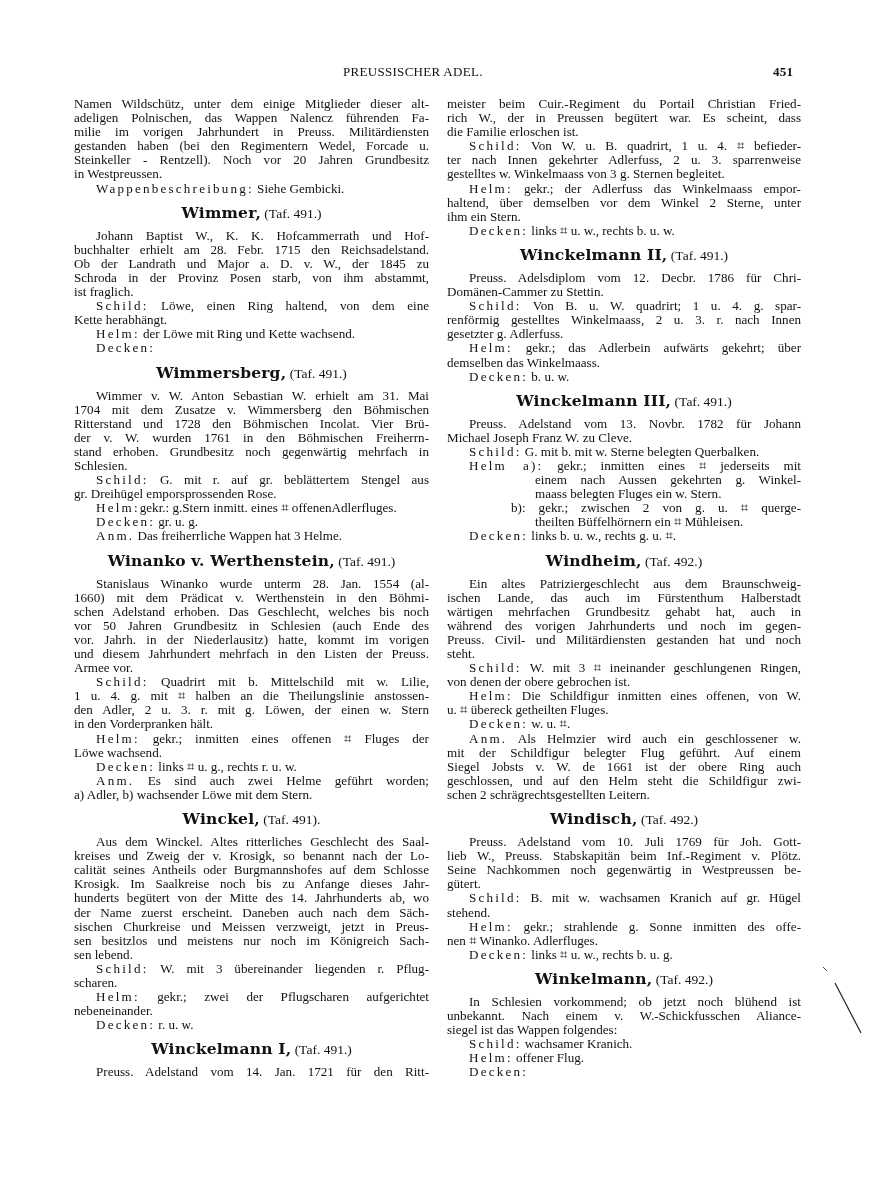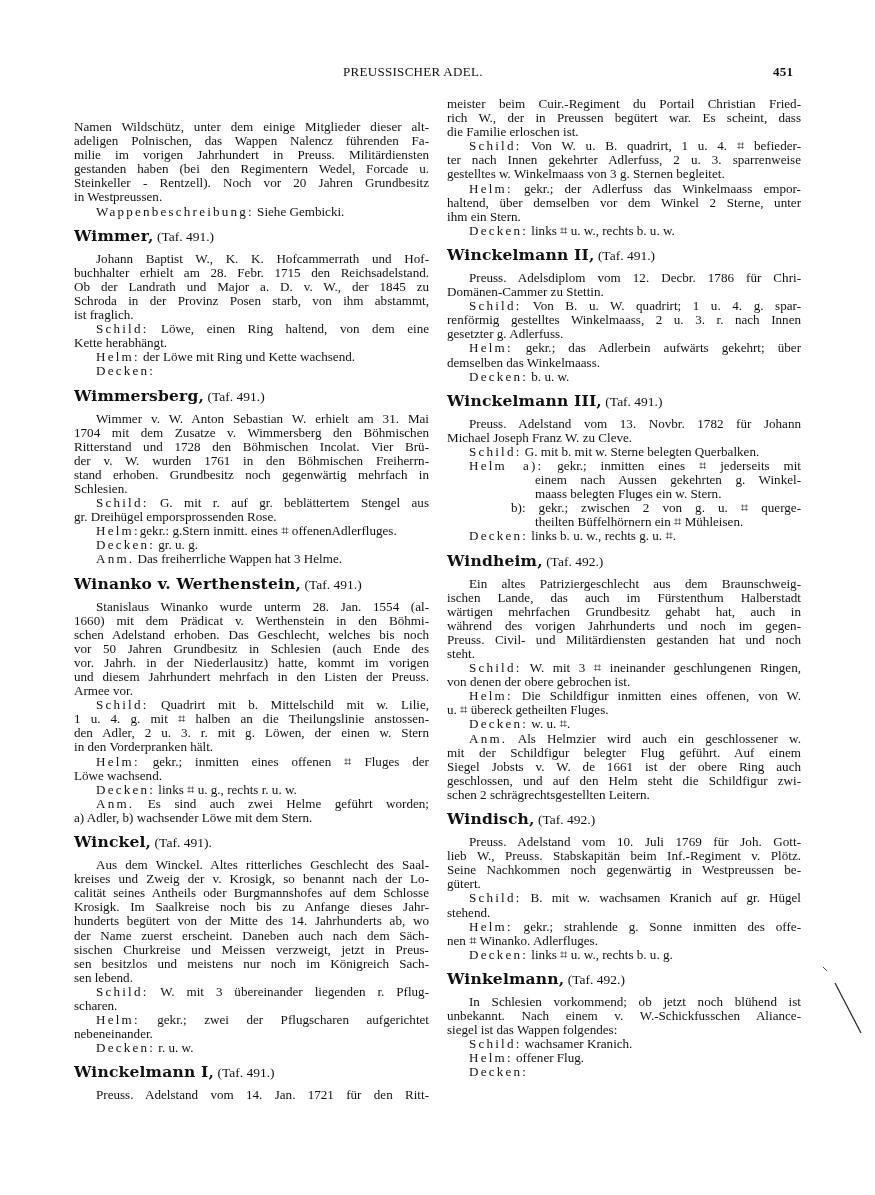--- a/index.html
+++ b/index.html
@@ -12,27 +12,27 @@
     position: absolute; top: 64px; left: 0; width: 875px; height: 20px;
     font-family: "Liberation Serif", serif; font-size: 13px; letter-spacing: 0.3px;
   }
   .rh-title { position: absolute; left: 343px; top: 0; }
   .rh-page { position: absolute; left: 773px; top: 0; font-weight: bold; }
   .col {
     position: absolute; top: 97px;
     font-family: "Liberation Serif", serif; font-size: 13.1px; line-height: 14.1px;
     text-align: justify;
   }
-  .col-left { left: 74px; width: 355px; margin-top: 23px; }
+  .col-left { left: 74px; width: 355px; }
   .col-right { left: 447px; width: 354px; }
   .line { display: block; white-space: nowrap; height: 14.1px; overflow: visible; }
   .line.j { text-align-last: justify; white-space: normal; }
   .ind { padding-left: 22px; }
   .head {
-    display: block; margin: 10px 0 5px 0; height: 18px;
+    display: block; text-align: center; margin: 10px 0 5px 0; height: 18px;
     white-space: nowrap;
   }
   .head .name {
     font-family: "DejaVu Serif", serif; font-weight: bold; font-size: 15.5px;
     letter-spacing: 0.2px;
   }
   .head .taf { font-size: 13.5px; }
   .sp { letter-spacing: 2.2px; }
   .scan-mark {
     position: absolute; left: 821px; top: 965px; width: 60px; height: 80px;

